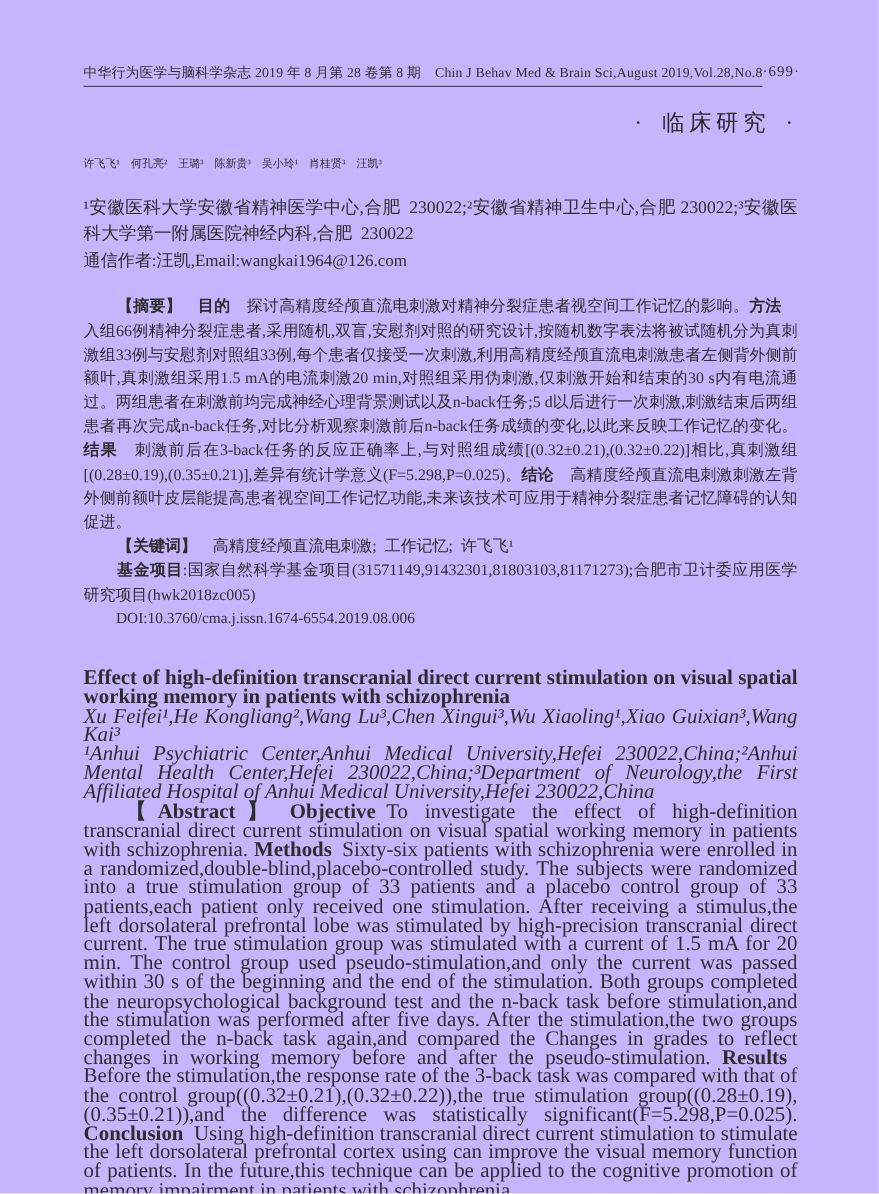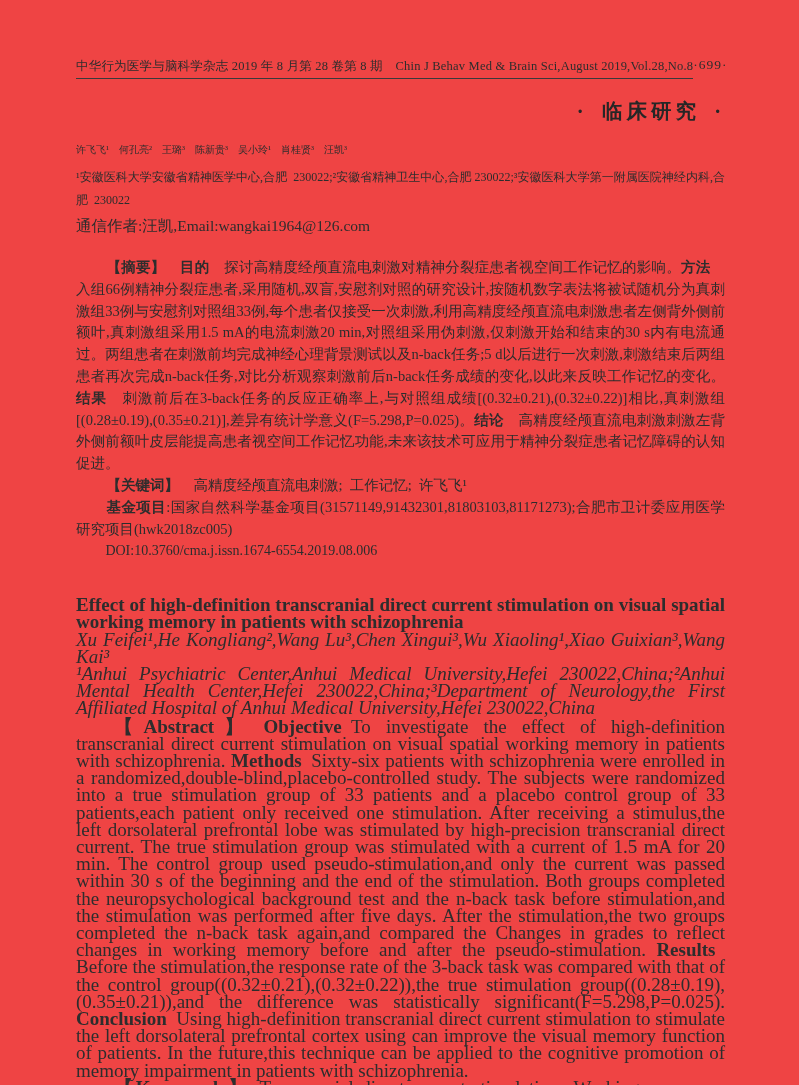--- a/index.html
+++ b/index.html
@@ -1,21 +1,21 @@
 <!DOCTYPE html>
 <html><head>
 <meta charset="utf-8">
 <style>
   html,body { margin:0; padding:0; background:#ffffff; }
   .page {
     position: relative;
     width: 799px;
     height: 1085px;
     box-sizing: border-box;
-    background: #ef4444;
+    background: #c4b5fd;
     color: #2d2d2d;
     padding: 57px 74px 0 76px;
     overflow: hidden;
     font-family: "Liberation Serif", "DejaVu Serif", serif;
   }
   
   .header-bar {
     display: flex;
     justify-content: space-between;
     align-items: flex-end;
@@ -33,40 +33,39 @@
     line-height: 16px;
     padding-bottom: 6px;
     letter-spacing: 1px;
   }
   .column-label {
     margin-top: 18px;
     text-align: right;
     font-size: 20.5px;
     letter-spacing: 4px;
     color: #262626;
-    font-weight: bold;
   }
   
   .article-title {
     margin-top: 23px;
     font-size: 28px;
     font-weight: bold;
     line-height: 45px;
     letter-spacing: 1.5px;
     color: #1f1f1f;
   }
   .authors-line {
     margin-top: 14px;
     font-size: 10px;
     line-height: 22px;
     white-space: pre-wrap;
   }
   .affiliations {
-    margin-top: 5px;
-    font-size: 12px;
+    margin-top: 17px;
+    font-size: 16px;
     line-height: 23px;
     text-align: justify;
   }
   .corresponding {
     font-size: 15.5px;
     line-height: 23px;
     margin-top: 2px;
   }
   
   .abstract-cn {

